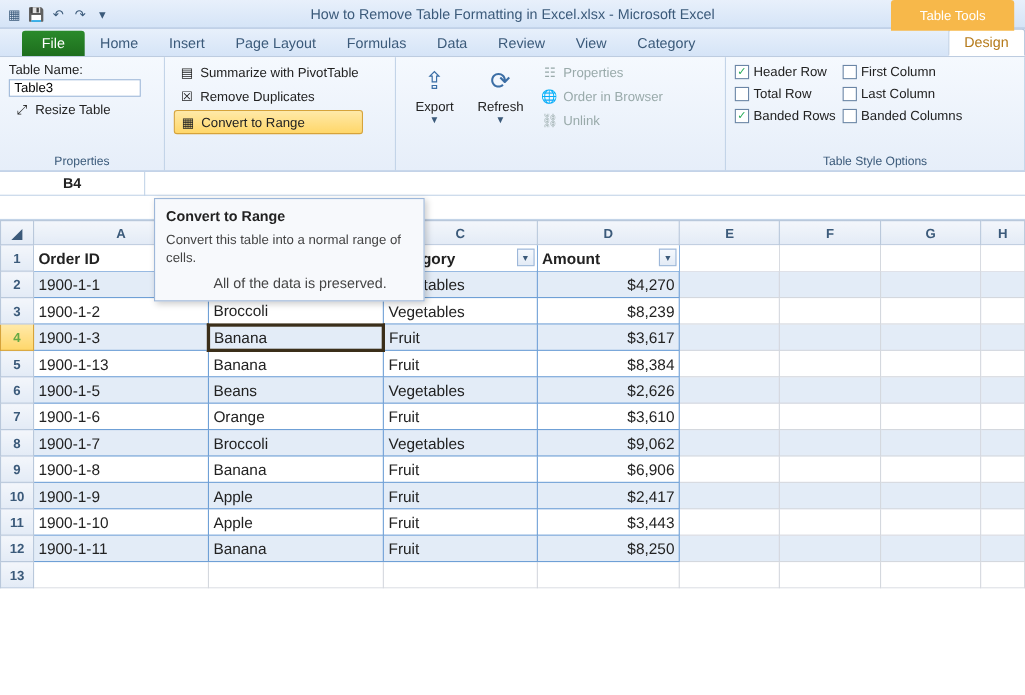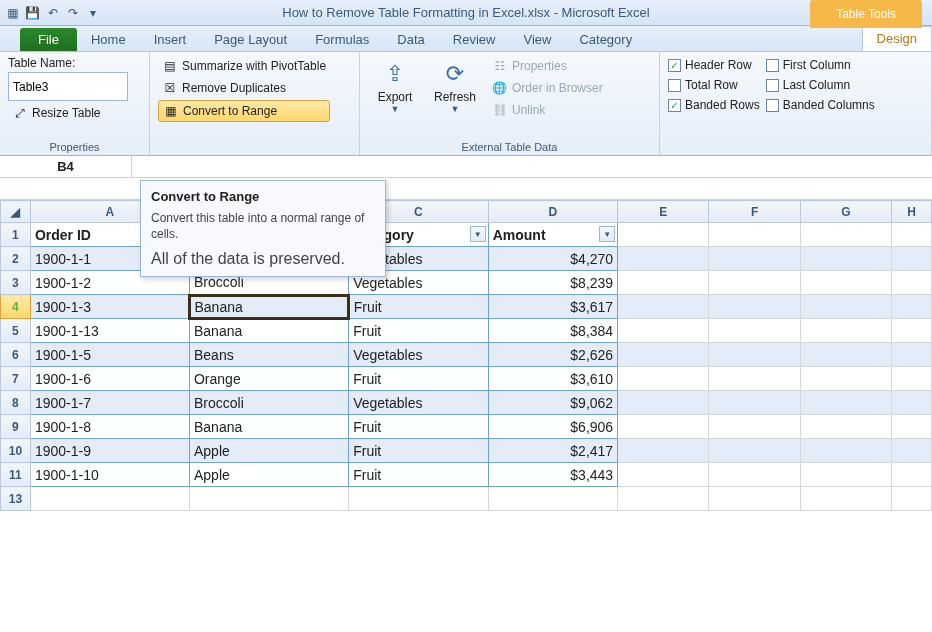--- a/index.html
+++ b/index.html
@@ -22,32 +22,32 @@
   .rgroup-body { flex:1; display:flex; gap:6px; }
   .vstack { display:flex; flex-direction:column; gap:2px; }
   .rbtn { display:flex; align-items:center; gap:4px; padding:2px 4px; font-size:12px; color:#222; white-space:nowrap; cursor:pointer; }
   .rbtn.highlight { background:linear-gradient(#ffe9a8,#ffd76a); border:1px solid #d6a33a; border-radius:3px; }
   .rbtn.disabled { color:#9aa; }
   .rbtn .ico { width:16px; height:16px; display:inline-flex;align-items:center;justify-content:center; font-size:12px; }
   .bigbtn { display:flex; flex-direction:column; align-items:center; justify-content:flex-start; width:54px; padding-top:2px; cursor:pointer; font-size:12px; color:#222; }
   .bigbtn .bigico { width:32px; height:32px; display:flex;align-items:center;justify-content:center; font-size:22px; color:#3b6ea5; }
   .bigbtn .drop { font-size:9px; color:#3b5a7a; }
   .tablename-label { font-size:12px; color:#222; }
-  .tablename-input { width:120px; height:29px; border:1px solid #9db7d9; background:#fff; font-size:12px; padding:0 4px; }
+  .tablename-input { width:120px; height:16px; border:1px solid #9db7d9; background:#fff; font-size:12px; padding:0 4px; }
   .chk { display:flex; align-items:center; gap:4px; font-size:12px; color:#222; padding:2px 0; white-space:nowrap; cursor:pointer;}
   .chk .box { width:13px; height:13px; border:1px solid #6a85a6; background:#fff; display:inline-flex;align-items:center;justify-content:center; font-size:10px; color:#2a5; }
   
   .fbar { height:22px; border-bottom:1px solid #c3d4e8; display:flex; align-items:center; }
   .namebox { width:132px; height:22px; border-right:1px solid #c3d4e8; text-align:center; font-weight:bold; font-size:13px; display:flex;align-items:center;justify-content:center; }
   .fx-spacer { height:22px; border-bottom:1px solid #c3d4e8; }
   
   .tooltip { position:absolute; left:140px; top:180px; width:246px; background:#f7f9fc; border:1px solid #9db7d9; box-shadow:2px 2px 6px rgba(0,0,0,.2); padding:8px 10px; z-index:50; }
   .tooltip-title { font-weight:bold; font-size:13px; margin-bottom:6px; }
   .tooltip-body { font-size:12px; color:#444; margin-bottom:8px; line-height:1.35; }
-  .tooltip-foot { font-size:16px; color:#444; }
+  .tooltip-foot { font-size:13px; color:#444;margin-left:43px; }
   
   .grid-wrap { position:relative; }
   table.grid { border-collapse:collapse; }
   .colhdr, .rowhdr, .corner { background:linear-gradient(#f3f6fb,#e3ebf6); border:1px solid #b9c8db; font-size:12px; color:#3b5a7a; text-align:center; }
   .corner { width:30px; height:22px; }
   .colhdr { height:22px; }
   .rowhdr { width:30px; height:24px; }
   .colhdr.sel, .rowhdr.sel { background:linear-gradient(#ffe9a8,#ffd76a); color:#6a4; border-color:#d6a33a; }
   td.cell { border:1px solid #d4d8de; height:24px; padding:0 4px; font-size:14px; vertical-align:middle; background:#fff; }
   td.cell.num { text-align:right; }
@@ -144,21 +144,20 @@
         <div class="rbtn disabled">
           <span class="ico">🌐</span>
           <span>Order in Browser</span>
         </div>
         <div class="rbtn disabled">
           <span class="ico">⛓</span>
           <span>Unlink</span>
         </div>
       </div>
     </div>
-    <div class="rgroup-label">External Table Data</div>
   </div>
 
   <div class="rgroup" style="flex:1">
     <div class="rgroup-body">
       <div class="vstack">
         <label class="chk">
             <span class="box">✓</span>
             <span>Header Row</span>
           </label>
         <label class="chk">
@@ -178,20 +177,21 @@
         <label class="chk">
             <span class="box"></span>
             <span>Last Column</span>
           </label>
         <label class="chk">
             <span class="box"></span>
             <span>Banded Columns</span>
           </label>
       </div>
     </div>
+    <div class="rgroup-label">Table Style Options</div>
   </div>
 </div>
 
 <div class="fbar">
   <div class="namebox">B4</div>
 </div>
 <div class="fx-spacer"></div>
 
 <div class="tooltip">
   <div class="tooltip-title">Convert to Range</div>
@@ -330,20 +330,31 @@
           <th class="rowhdr">11</th>
           <td class="cell intable">1900-1-10</td>
           <td class="cell intable">Apple</td>
           <td class="cell intable">Fruit</td>
           <td class="cell intable num">$3,443</td>
           <td class="cell"></td>
           <td class="cell"></td>
           <td class="cell"></td>
           <td class="cell"></td>
         </tr>
+        <tr class="band">
+          <th class="rowhdr">12</th>
+          <td class="cell intable">1900-1-11</td>
+          <td class="cell intable">Banana</td>
+          <td class="cell intable">Fruit</td>
+          <td class="cell intable num">$8,250</td>
+          <td class="cell"></td>
+          <td class="cell"></td>
+          <td class="cell"></td>
+          <td class="cell"></td>
+        </tr>
       </tbody>
 
   <tbody>
         <tr>
     <th class="rowhdr">13</th>
     <td class="cell"></td>
     <td class="cell"></td>
     <td class="cell"></td>
     <td class="cell"></td>
     <td class="cell"></td>

